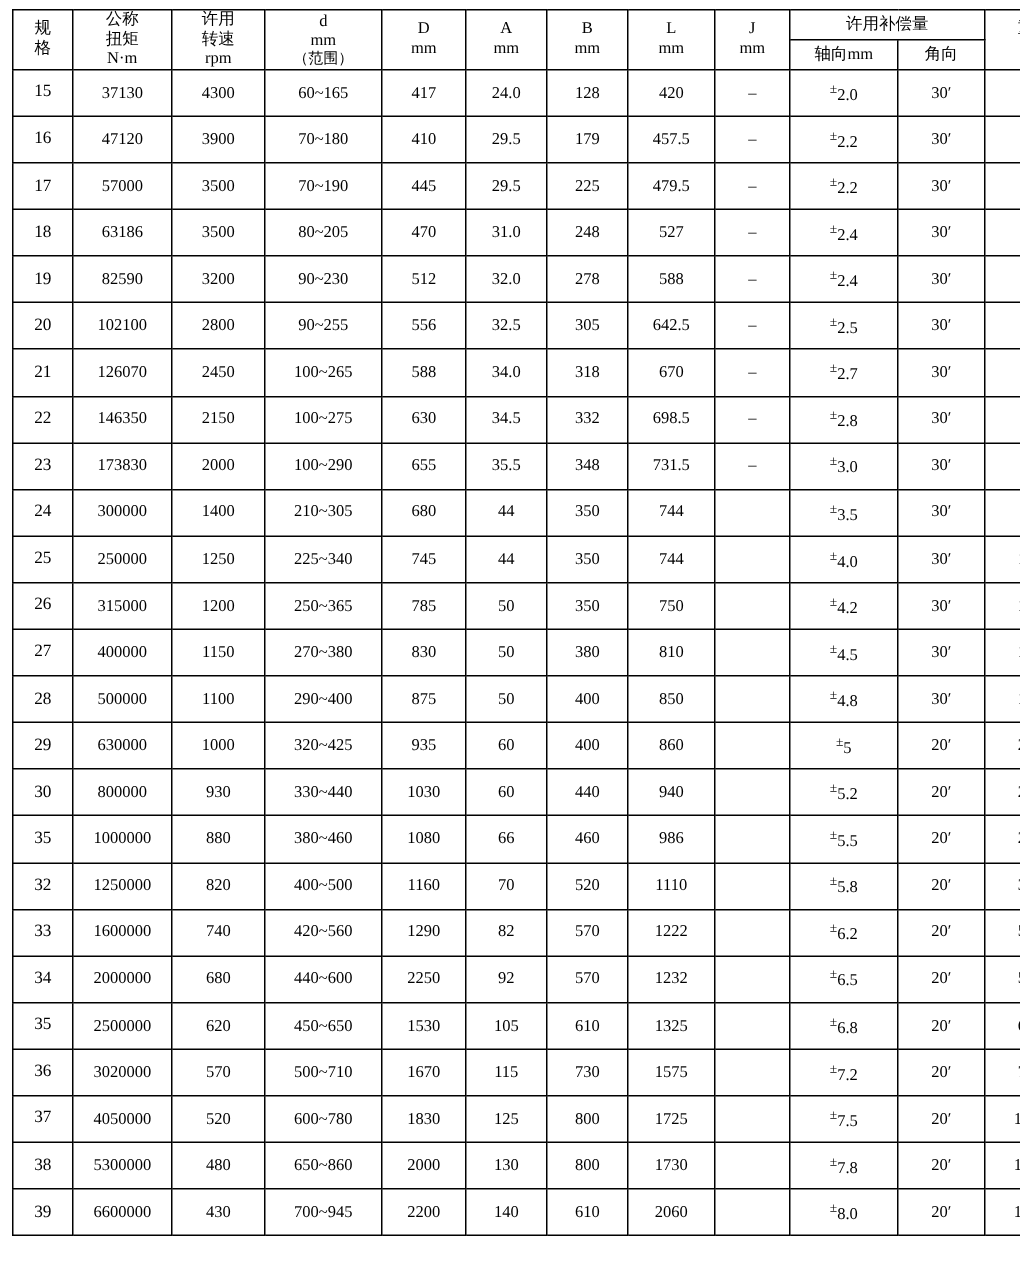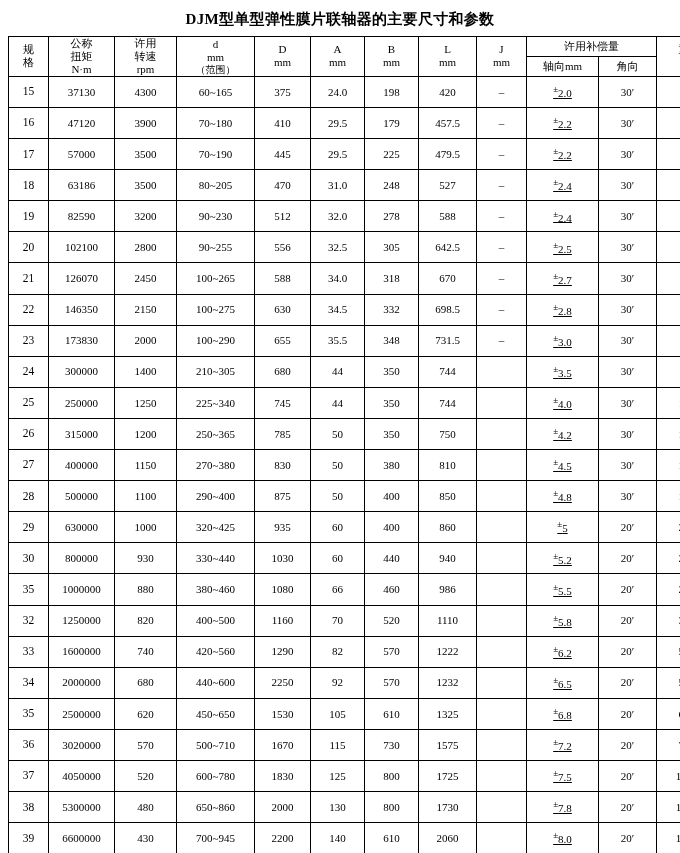--- a/index.html
+++ b/index.html
@@ -58,21 +58,20 @@
   tbody td {
     height: 30.1px;
     font-size: 11.5px;
     font-family: "Liberation Serif", "DejaVu Serif", serif;
   }
   tbody td.first {
     font-size: 11.5px;
   }
   .pm {
     white-space: nowrap;
-    text-decoration: underline;
   }
   .pm sup {
     font-size: 9px;
     vertical-align: 0.55em;
   }
   .dash {
     font-size: 12px;
   }
   
   col.c-spec { width: 40px; }
@@ -86,21 +85,20 @@
   col.c-J { width: 50px; }
   col.c-ax { width: 72px; }
   col.c-ang { width: 58px; }
   col.c-w { width: 66px; }
 </style>
 </head>
 <body>
 
 <div class="page">
 
-  <div class="title">DJM型单型弹性膜片联轴器的主要尺寸和参数</div>
 
   <table class="spec">
     <colgroup>
       <col class="c-spec">
         <col class="c-torque">
         <col class="c-rpm">
         <col class="c-d">
       <col class="c-D">
         <col class="c-A">
         <col class="c-B">
@@ -161,23 +159,23 @@
         <td>轴向mm</td>
         <td>角向</td>
       </tr>
     </thead>
     <tbody id="tbody">
         <tr>
           <td class="first">15</td>
           <td>37130</td>
           <td>4300</td>
           <td>60~165</td>
-          <td>375</td>
+          <td>417</td>
           <td>24.0</td>
-          <td>198</td>
+          <td>128</td>
           <td>420</td>
           <td class="dash">–</td>
           <td class="pm"><sup>±</sup>2.0</td>
           <td>30′</td>
           <td>156</td>
         </tr>
         <tr>
           <td class="first">16</td>
           <td>47120</td>
           <td>3900</td>

